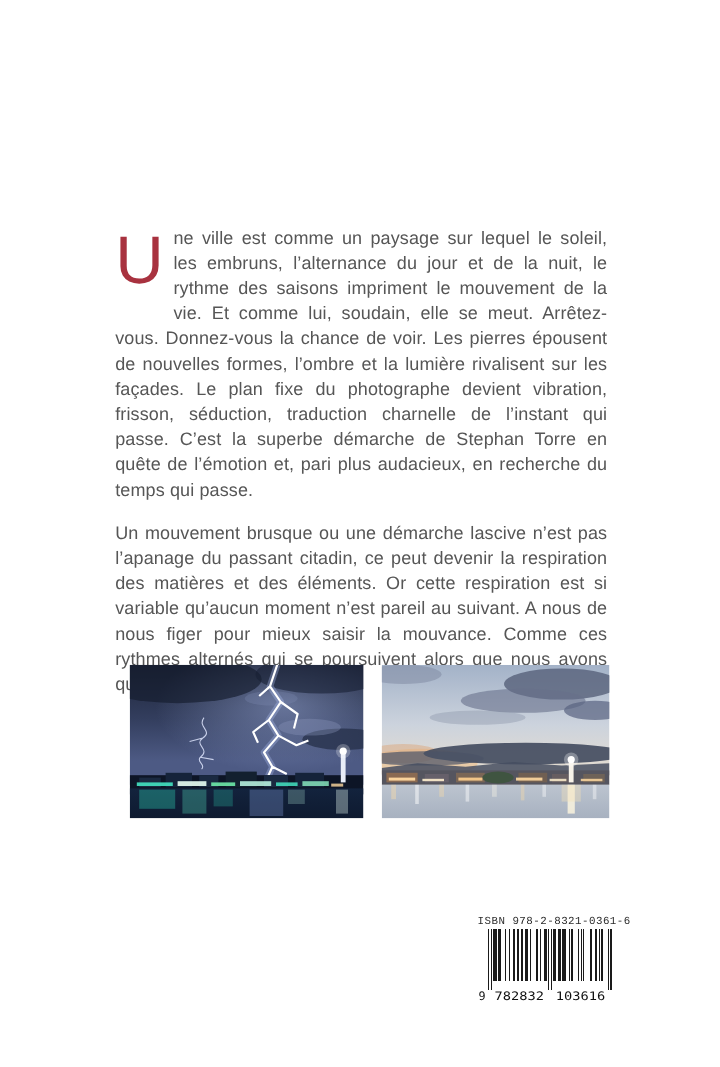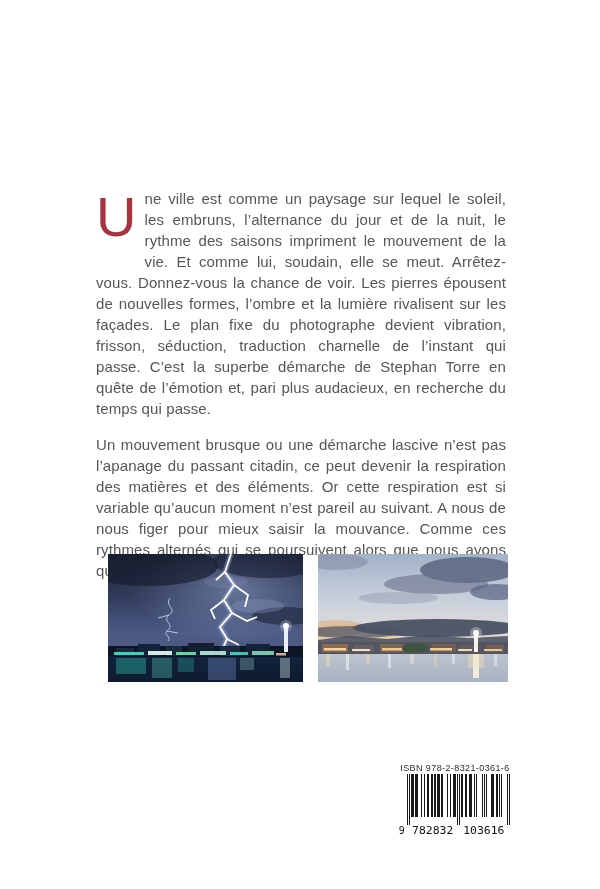--- a/index.html
+++ b/index.html
@@ -39,20 +39,21 @@
   .barcode-block{
     position:absolute;left:398px;top:763px;width:114px;
     text-align:center;
   }
   .isbn-label{
     font-size:9px;
     letter-spacing:.4px;
     color:#2b2b2b;
     white-space:nowrap;
     margin-bottom:1px;
+    font-family:Liberation Mono, monospace;
   }
   .barcode-svg{width:114px;height:63px;display:block;}
   .barcode-svg rect{fill:#1a1a1a;}
   .bc-digit{
     font-family:"DejaVu Sans Mono",monospace;
     font-size:9px;fill:#111;
   }
 </style>
 </head>
 <body>

